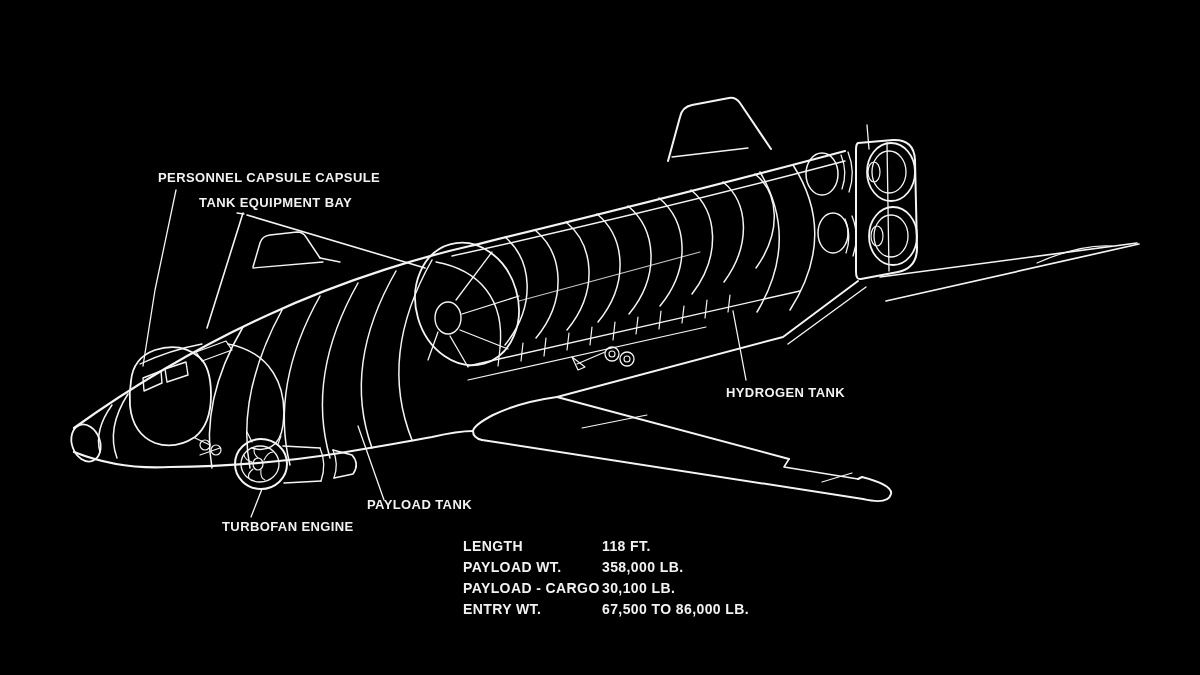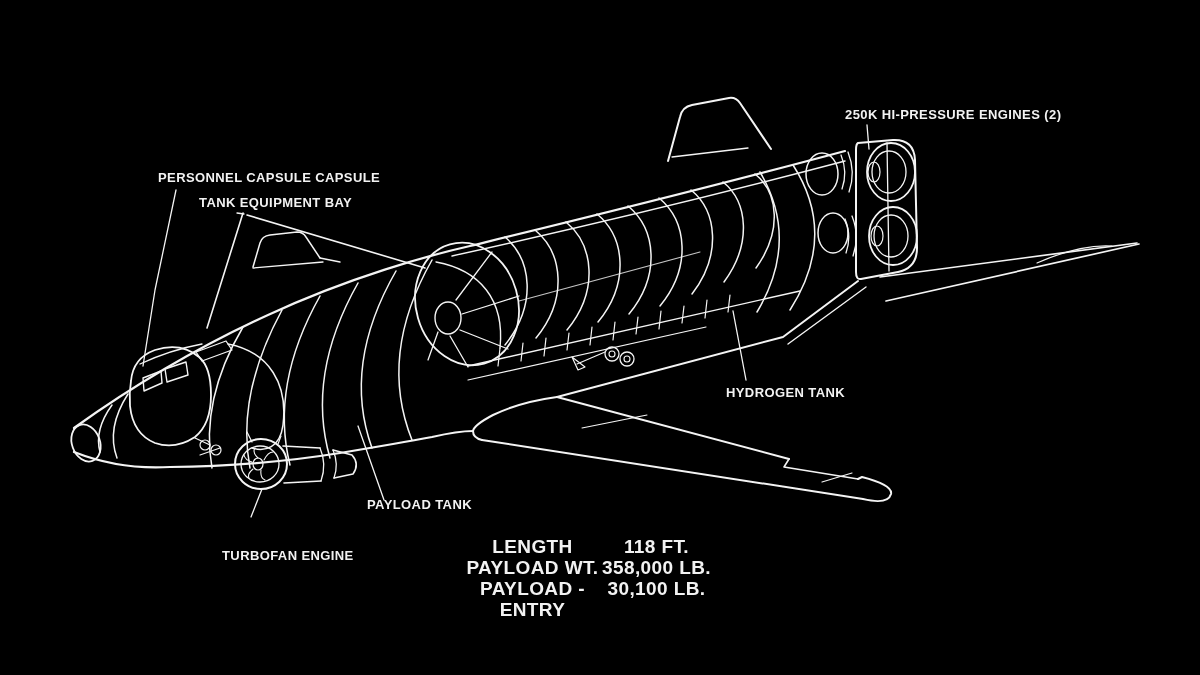--- a/index.html
+++ b/index.html
@@ -6,21 +6,21 @@
   #stage{
     position:relative;width:1200px;height:675px;background:#000;
     overflow:hidden;font-family:"Liberation Sans",sans-serif;
   }
   .callout{
     position:absolute;color:#f2f2f2;font-weight:bold;font-size:13px;
     letter-spacing:.4px;white-space:nowrap;
   }
   #spec-table{
     position:absolute;left:463px;top:536px;color:#f2f2f2;font-weight:bold;
-    font-size:19px;letter-spacing:.4px;text-align:center;
+    font-size:14px;letter-spacing:.4px;
   }
   .spec-row{display:grid;grid-template-columns:139px auto;height:21px;line-height:21px;}
   svg{position:absolute;left:0;top:0;}
   .ln{fill:none;stroke:#f4f4f4;stroke-linecap:round;stroke-linejoin:round;}
 </style>
 </head>
 <body>
 
 <div id="stage">
 
@@ -162,33 +162,36 @@
       <path class="ln" d="M 237,213 L 244,214"></path>
       <path class="ln" d="M 867,125 L 869,149"></path>
       <path class="ln" d="M 733,311 L 746,380"></path>
       <path class="ln" d="M 358,426 L 384,500"></path>
       <path class="ln" d="M 262,489 L 251,517"></path>
     </g>
   </svg>
 
   <div class="callout" style="left:158px;top:170px">PERSONNEL CAPSULE CAPSULE</div>
   <div class="callout" style="left:199px;top:195px">TANK EQUIPMENT BAY</div>
-  <div class="callout" style="left:845px;top:107px">250K HI-PRESSURE ENGINES (2)</div>
   <div class="callout" style="left:726px;top:385px">HYDROGEN TANK</div>
   <div class="callout" style="left:367px;top:497px">PAYLOAD TANK</div>
-  <div class="callout" style="left:222px;top:548px">TURBOFAN ENGINE</div>
+  <div class="callout" style="left:222px;top:519px">TURBOFAN ENGINE</div>
 
   <div id="spec-table">
     <div class="spec-row">
       <span>LENGTH</span>
       <span>118 FT.</span>
     </div>
     <div class="spec-row">
       <span>PAYLOAD WT.</span>
       <span>358,000 LB.</span>
     </div>
     <div class="spec-row">
-      <span>PAYLOAD - ENTRY</span>
+      <span>PAYLOAD - CARGO</span>
       <span>30,100 LB.</span>
+    </div>
+    <div class="spec-row">
+      <span>ENTRY WT.</span>
+      <span>67,500 TO 86,000 LB.</span>
     </div>
   </div>
 
 </div>
 
 </body></html>

